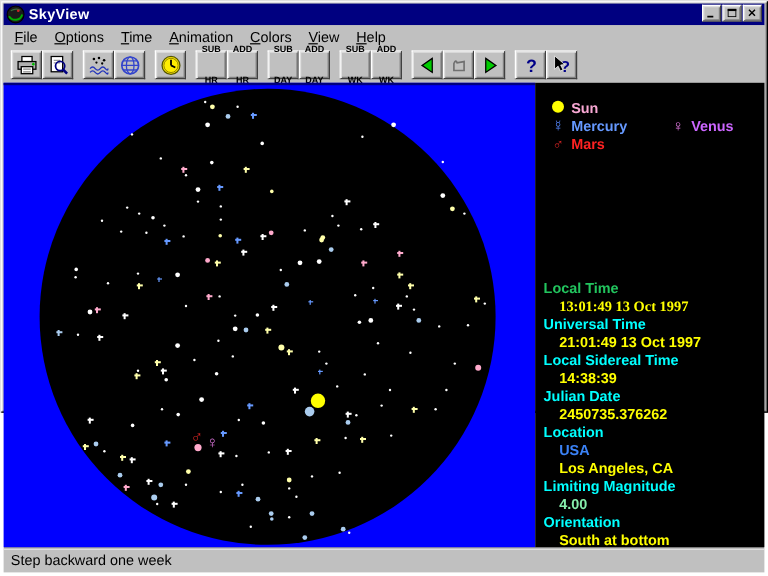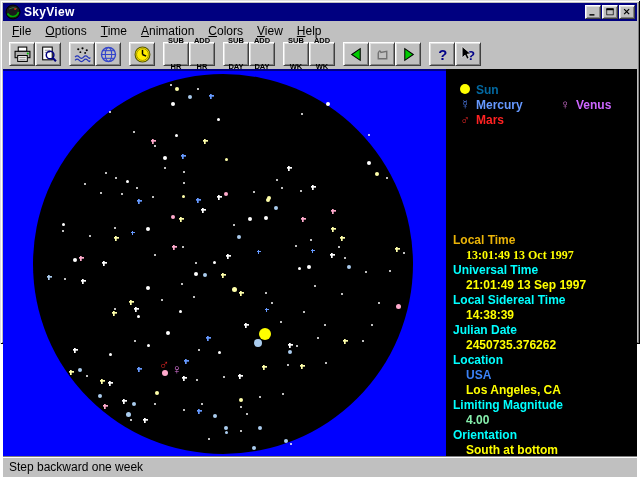--- a/index.html
+++ b/index.html
@@ -392,45 +392,45 @@
         <div class="planet-disc" style="left: 251px; top: 268px; width: 8px; height: 8px; background: rgb(170, 204, 238);"></div>
         <div class="planet-disc" style="left: 159px; top: 299px; width: 6px; height: 6px; background: rgb(255, 170, 204);"></div>
         <span class="planet-glyph" style="left: 161px; top: 293px; font-size: 14px; color: rgb(204, 34, 34);">♂</span>
         <span class="planet-glyph" style="left: 174px; top: 298px; font-size: 14px; color: rgb(221, 119, 221);">♀</span>
       </div>
     <div class="panel">
       <div class="legend">
           <div class="legend-row">
             <span class="legend-item">
               <span class="legend-sym"><span class="disc" style="background: rgb(255, 255, 0);"></span></span>
-              <span class="legend-label" style="color: #0369a1;">Sun</span>
+              <span class="legend-label" style="color: #f9a8d4;">Sun</span>
             </span>
           </div>
           <div class="legend-row">
             <span class="legend-item w100">
               <span class="legend-sym" style="color: rgb(85, 136, 255);">☿</span>
               <span class="legend-label" style="color: rgb(102, 153, 255);">Mercury</span>
             </span>
             <span class="legend-item">
               <span class="legend-sym" style="color: rgb(221, 119, 221);">♀</span>
               <span class="legend-label" style="color: rgb(204, 102, 255);">Venus</span>
             </span>
           </div>
           <div class="legend-row">
             <span class="legend-item">
               <span class="legend-sym" style="color: rgb(204, 34, 34);">♂</span>
               <span class="legend-label" style="color: rgb(255, 34, 34);">Mars</span>
             </span>
           </div>
         </div>
       <div class="info">
-          <div class="info-label" style="color: #eab308;">Local Time</div>
+          <div class="info-label" style="color: #22c55e;">Local Time</div>
           <div class="info-value" style="color: rgb(255, 255, 0); font-family: Liberation Serif, serif;">13:01:49 13 Oct 1997</div>
           <div class="info-label" style="color: rgb(0, 255, 255);">Universal Time</div>
-          <div class="info-value" style="color: rgb(255, 255, 0);">21:01:49 13 Sep 1997</div>
+          <div class="info-value" style="color: rgb(255, 255, 0);">21:01:49 13 Oct 1997</div>
           <div class="info-label" style="color: rgb(0, 255, 255);">Local Sidereal Time</div>
           <div class="info-value" style="color: rgb(255, 255, 0);">14:38:39</div>
           <div class="info-label" style="color: rgb(0, 255, 255);">Julian Date</div>
           <div class="info-value" style="color: rgb(255, 255, 0);">2450735.376262</div>
           <div class="info-label" style="color: rgb(0, 255, 255);">Location</div>
           <div class="info-value" style="color: #3b82f6;">USA</div>
           <div class="info-value" style="color: rgb(255, 255, 0);">Los Angeles, CA</div>
           <div class="info-label" style="color: rgb(0, 255, 255);">Limiting Magnitude</div>
           <div class="info-value" style="color: #86efac;">4.00</div>
           <div class="info-label" style="color: rgb(0, 255, 255);">Orientation</div>

